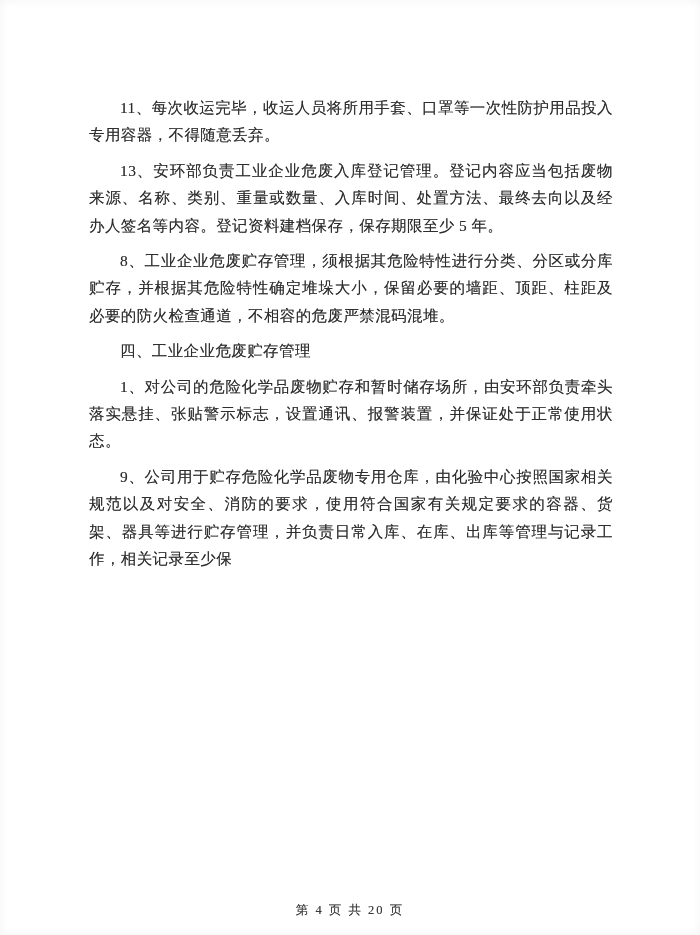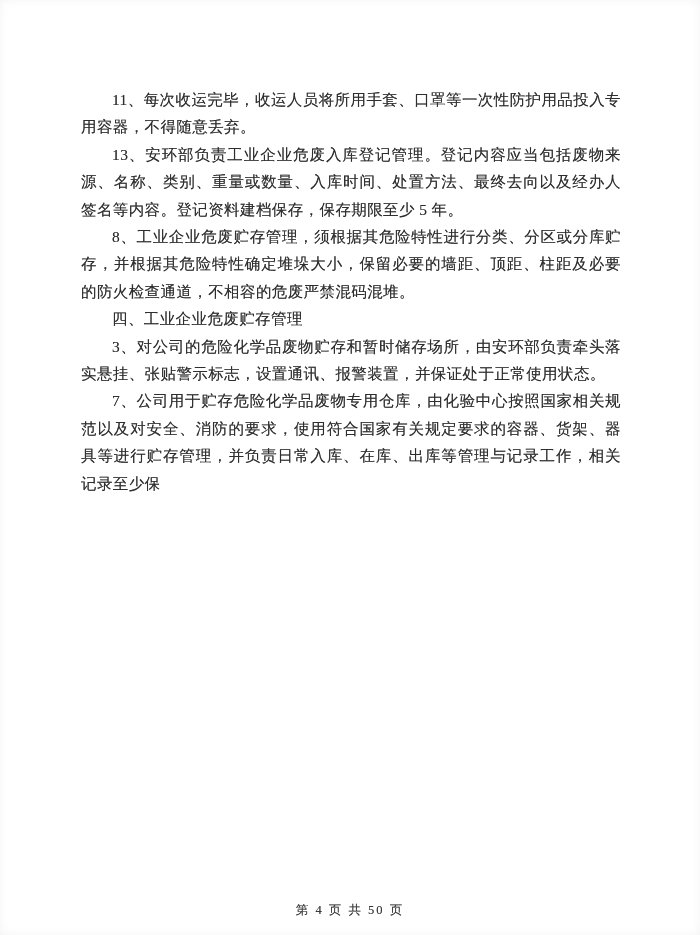--- a/index.html
+++ b/index.html
@@ -17,21 +17,21 @@
     color: #2e2e2e;
     overflow: hidden;
   }
   .doc-body {
     position: absolute;
     left: 81px;
     top: 86px;
     width: 540px;
   }
   .para {
-    margin: 0;
+    margin: 8px;
     text-indent: 2em;
     font-size: 15.5px;
     line-height: 27.4px;
     text-align: justify;
     text-justify: inter-ideograph;
     letter-spacing: 0.4px;
     text-shadow: 0 0 0.4px rgba(40,40,40,0.55);
     word-break: break-all;
   }
   .section-heading {
@@ -52,17 +52,17 @@
 </style>
 </head>
 <body>
 
 <div class="page">
   <div class="doc-body">
     <p class="para">11、每次收运完毕，收运人员将所用手套、口罩等一次性防护用品投入专用容器，不得随意丢弃。</p>
     <p class="para">13、安环部负责工业企业危废入库登记管理。登记内容应当包括废物来源、名称、类别、重量或数量、入库时间、处置方法、最终去向以及经办人签名等内容。登记资料建档保存，保存期限至少 5 年。</p>
     <p class="para">8、工业企业危废贮存管理，须根据其危险特性进行分类、分区或分库贮存，并根据其危险特性确定堆垛大小，保留必要的墙距、顶距、柱距及必要的防火检查通道，不相容的危废严禁混码混堆。</p>
     <p class="para section-heading">四、工业企业危废贮存管理</p>
-    <p class="para">3、对公司的危险化学品废物贮存和暂时储存场所，由安环部负责牵头落实悬挂、张贴警示标志，设置通讯、报警装置，并保证处于正常使用状态。</p>
-    <p class="para">7、公司用于贮存危险化学品废物专用仓库，由化验中心按照国家相关规范以及对安全、消防的要求，使用符合国家有关规定要求的容器、货架、器具等进行贮存管理，并负责日常入库、在库、出库等管理与记录工作，相关记录至少保</p>
+    <p class="para">1、对公司的危险化学品废物贮存和暂时储存场所，由安环部负责牵头落实悬挂、张贴警示标志，设置通讯、报警装置，并保证处于正常使用状态。</p>
+    <p class="para">9、公司用于贮存危险化学品废物专用仓库，由化验中心按照国家相关规范以及对安全、消防的要求，使用符合国家有关规定要求的容器、货架、器具等进行贮存管理，并负责日常入库、在库、出库等管理与记录工作，相关记录至少保</p>
   </div>
-  <div class="page-footer">第 4 页 共 50 页</div>
+  <div class="page-footer">第 4 页 共 20 页</div>
 </div>
 
 </body></html>

